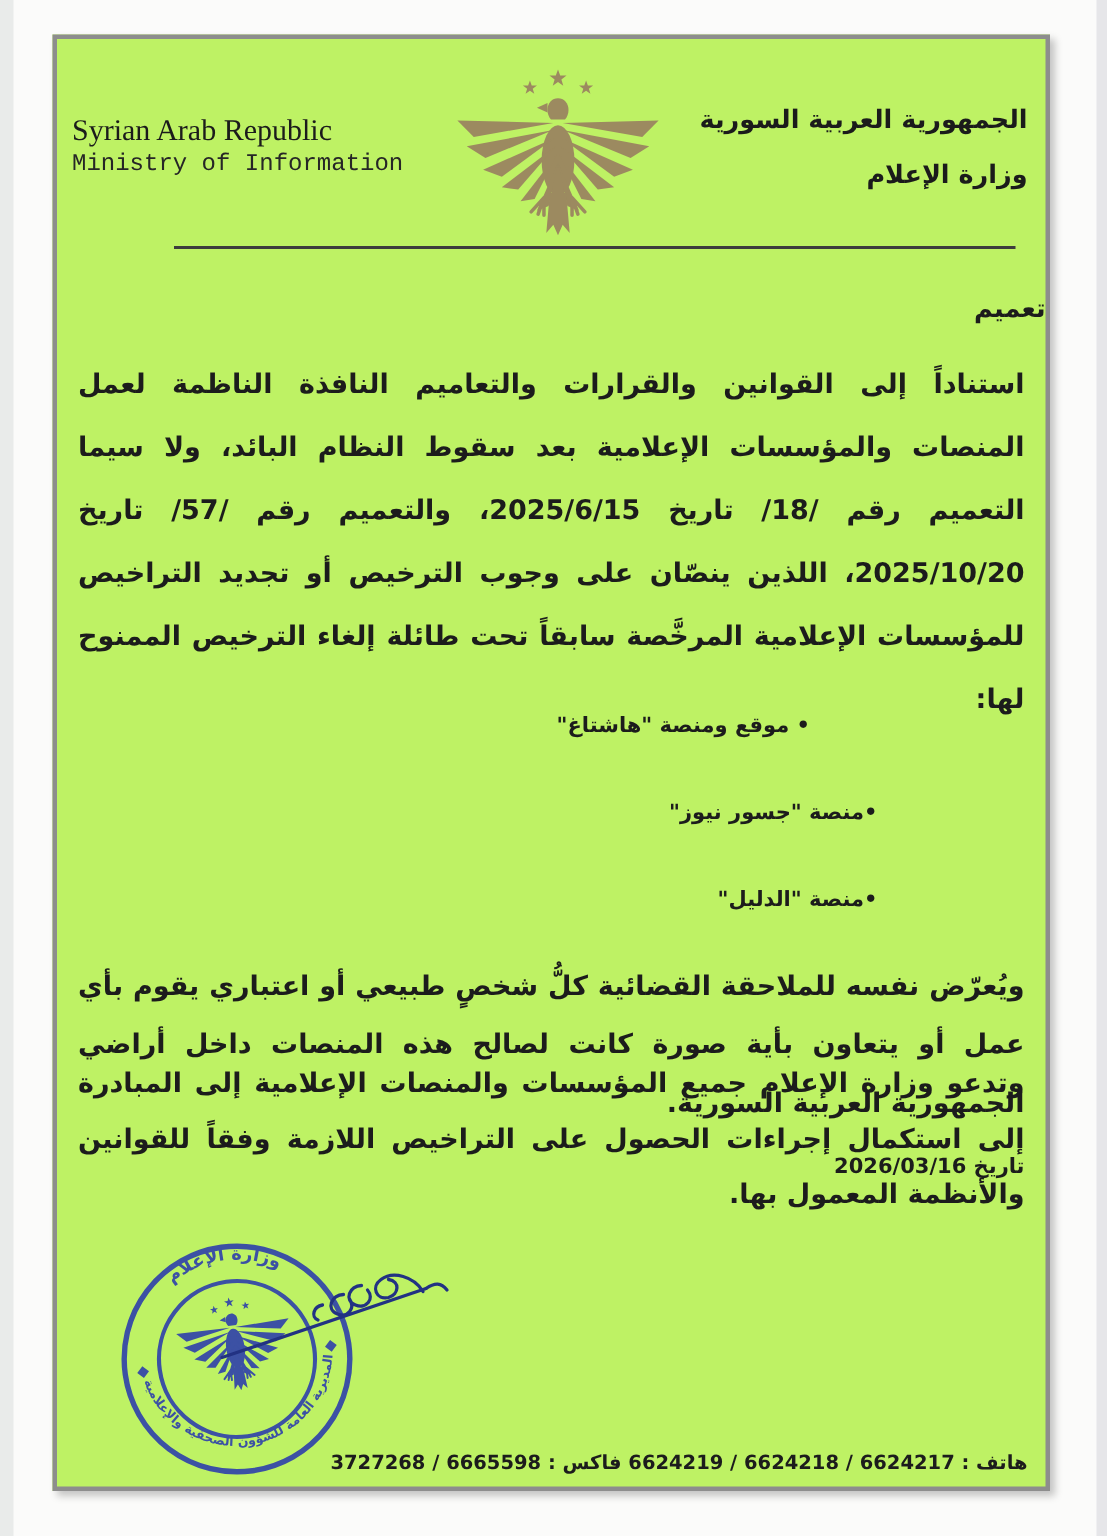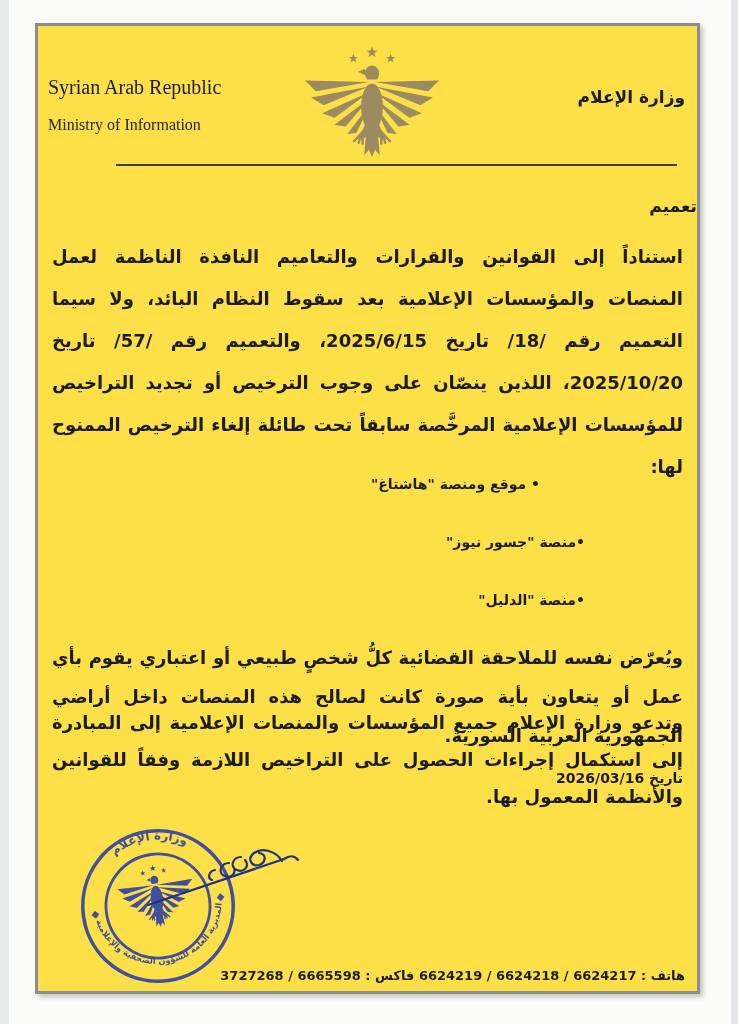--- a/index.html
+++ b/index.html
@@ -6,28 +6,28 @@
   body{
     width:738px;height:1024px;position:relative;overflow:hidden;
     background:#fbfbfa;
     font-family:"DejaVu Sans",sans-serif;
   }
   .scan-strip{position:absolute;top:0;bottom:0;}
   .scan-strip.left{left:0;width:9px;background:#e9ebea;}
   .scan-strip.right{right:0;width:7px;background:#e6e6e9;}
   .page{
     position:absolute;left:35px;top:23px;width:659px;height:965px;
-    background:#fde047;border:3px solid #15803d;
+    background:#bef264;border:3px solid #15803d;
     box-shadow:3px 3px 5px rgba(0,0,0,.22);
   }
   .abs{position:absolute;}
   
   .hdr-en{left:10px;top:50px;color:#1b1b1b;}
   .hdr-en .l1{font-family:"Liberation Serif",serif;font-size:20px;}
-  .hdr-en .l2{font-family:Liberation Serif, serif;font-size:16px;margin-top:17px;color:#262626;}
+  .hdr-en .l2{font-family:Liberation Mono, monospace;font-size:16px;margin-top:1px;color:#262626;}
   .emblem{left:256px;top:16px;width:156px;height:122px;color:#9c8a60;}
   .hdr-ar{right:12px;top:44px;text-align:right;direction:rtl;font-weight:700;font-size:17px;color:#1b1b1b;}
   .hdr-ar .l2{margin-top:17px;}
   .divider{left:78px;right:20px;top:138px;height:2px;background:#3d3d3d;}
   
   .ar{direction:rtl;font-weight:700;color:#1c1c1c;}
   .title{top:170px;left:0;right:0;text-align:right;font-size:17px;}
   .para{left:14px;right:14px;text-align:justify;font-size:18px;}
   .p1{top:210px;line-height:42px;}
   .p2{top:347px;line-height:41px;}
@@ -82,20 +82,21 @@
   <div class="abs hdr-en">
     <div class="l1">Syrian Arab Republic</div>
     <div class="l2">Ministry of Information</div>
   </div>
 
   <svg class="abs emblem" viewBox="0 0 200 150" style="color: rgb(156, 138, 96);">
     <use href="#eagleShape" xlink:href="#eagleShape"></use>
   </svg>
 
   <div class="abs hdr-ar">
+    <div class="l1">الجمهورية العربية السورية</div>
     <div class="l2">وزارة الإعلام</div>
   </div>
 
   <div class="abs divider"></div>
 
   <div class="abs ar title">تعميم</div>
 
   <div class="abs ar para p1">استناداً إلى القوانين والقرارات والتعاميم النافذة الناظمة لعمل المنصات والمؤسسات الإعلامية بعد سقوط النظام البائد، ولا سيما التعميم رقم /18/ تاريخ 2025/6/15، والتعميم رقم /57/ تاريخ 2025/10/20، اللذين ينصّان على وجوب الترخيص أو تجديد التراخيص للمؤسسات الإعلامية المرخَّصة سابقاً تحت طائلة إلغاء الترخيص الممنوح لها:</div>
 
   <div class="abs ar bullet b1">• موقع ومنصة "هاشتاغ"</div>

